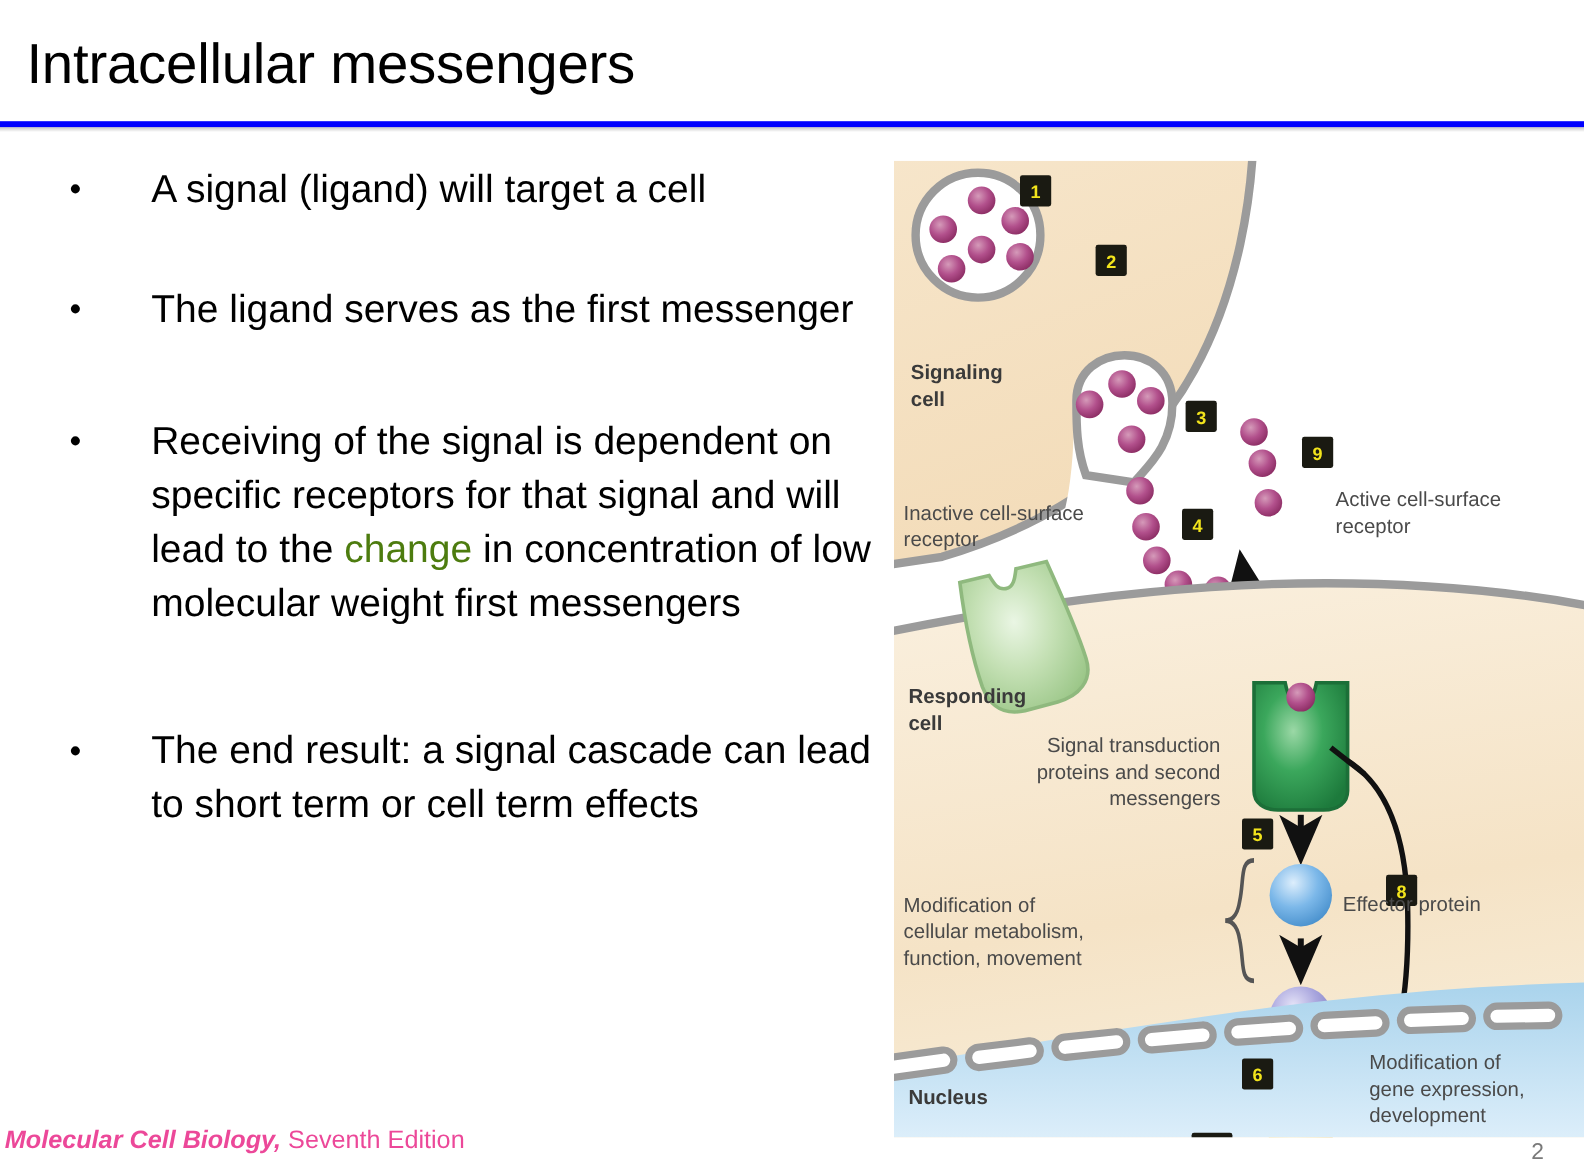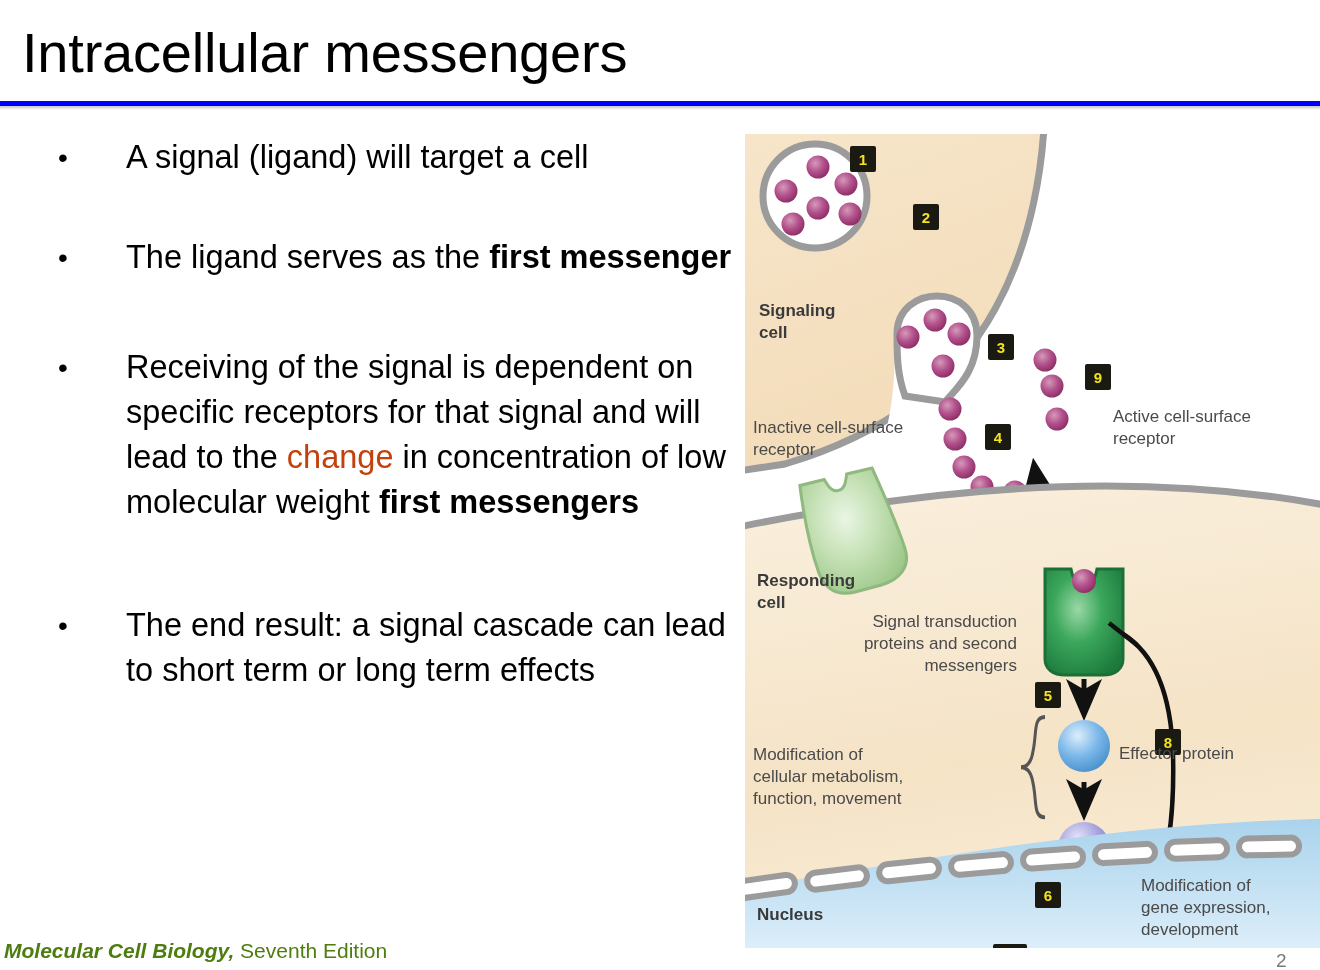--- a/index.html
+++ b/index.html
@@ -14,21 +14,21 @@
     overflow: hidden;
     font-family: "Liberation Sans", sans-serif;
     color: #000000;
   }
 
   
   #slide-title {
     position: absolute;
     left: 22px;
     top: 24px;
-    font-size: 56px;
+    font-size: 47px;
     line-height: 58px;
     font-weight: 400;
     color: #000000;
     letter-spacing: -0.2px;
     white-space: nowrap;
     text-align: right;
   }
   #title-rule {
     position: absolute;
     left: 0;
@@ -66,36 +66,36 @@
     font-size: 28px;
     line-height: 45px;
     text-align: left;
     padding-left: 18px;
     box-sizing: border-box;
   }
   .bullet-text {
     flex: 1 1 auto;
     margin-left: 24px;
   }
-  .bullet-text b { font-weight: 700; }
-  .hl-blue { color: #c2410c; }
+  .bullet-text b { font-weight: 400; }
+  .hl-blue { color: #4d7c0f; }
 
   #bullet-1 { margin-top: 0; }
   #bullet-2 { margin-top: 55px; }
   #bullet-3 { margin-top: 65px; }
   #bullet-4 { margin-top: 78px; }
 
   
   #footer-citation {
     position: absolute;
     left: 4px;
     top: 938px;
     font-size: 21px;
     line-height: 26px;
-    color: #4d7c0f;
+    color: #ec4899;
     white-space: nowrap;
   }
   #footer-citation .book-title {
     font-style: italic;
     font-weight: 600;
   }
   #footer-citation .edition {
     font-style: normal;
     font-weight: 400;
   }
@@ -156,21 +156,21 @@
     <span class="bullet-text"><span>The ligand serves as the </span><b>first messenger</b></span>
   </div>
 
   <div class="bullet-row" id="bullet-3">
     <span class="bullet-marker">•</span>
     <span class="bullet-text"><span>Receiving of the signal is dependent on specific receptors for that signal and will lead to the </span><span class="hl-blue">change</span><span> in concentration of low molecular weight </span><b>first messengers</b></span>
   </div>
 
   <div class="bullet-row" id="bullet-4">
     <span class="bullet-marker">•</span>
-    <span class="bullet-text"><span>The end result: a signal cascade can lead to short term or long term effects</span></span>
+    <span class="bullet-text"><span>The end result: a signal cascade can lead to short term or cell term effects</span></span>
   </div>
 
 </div>
 
 <div id="figure-panel">
 <svg id="figure-svg" width="575" height="814" viewBox="0 0 575 814" xmlns="http://www.w3.org/2000/svg">
   <defs>
     <radialGradient id="gLigand" cx="38%" cy="34%" r="68%">
       <stop offset="0%" stop-color="#d59ab9"></stop>
       <stop offset="55%" stop-color="#b2508c"></stop>

